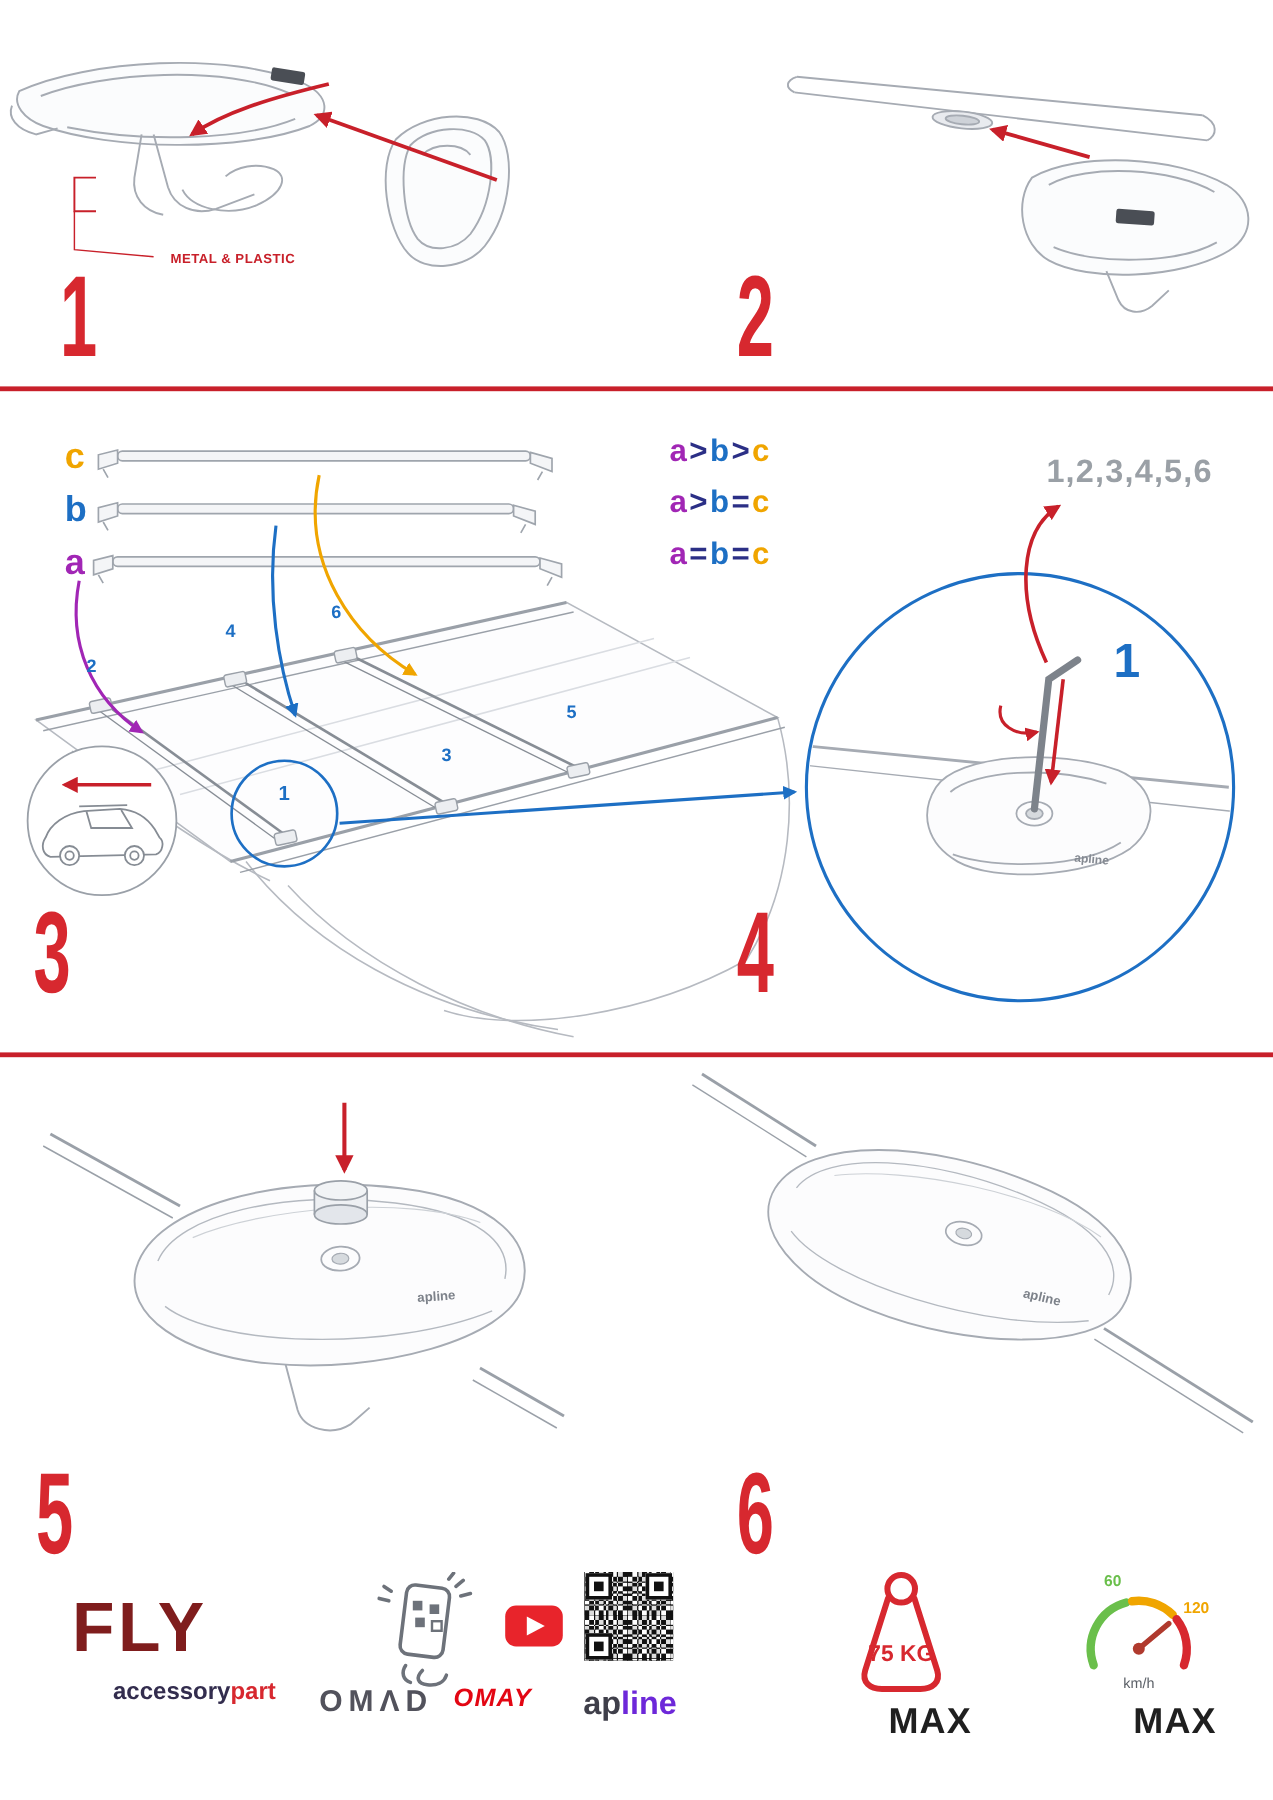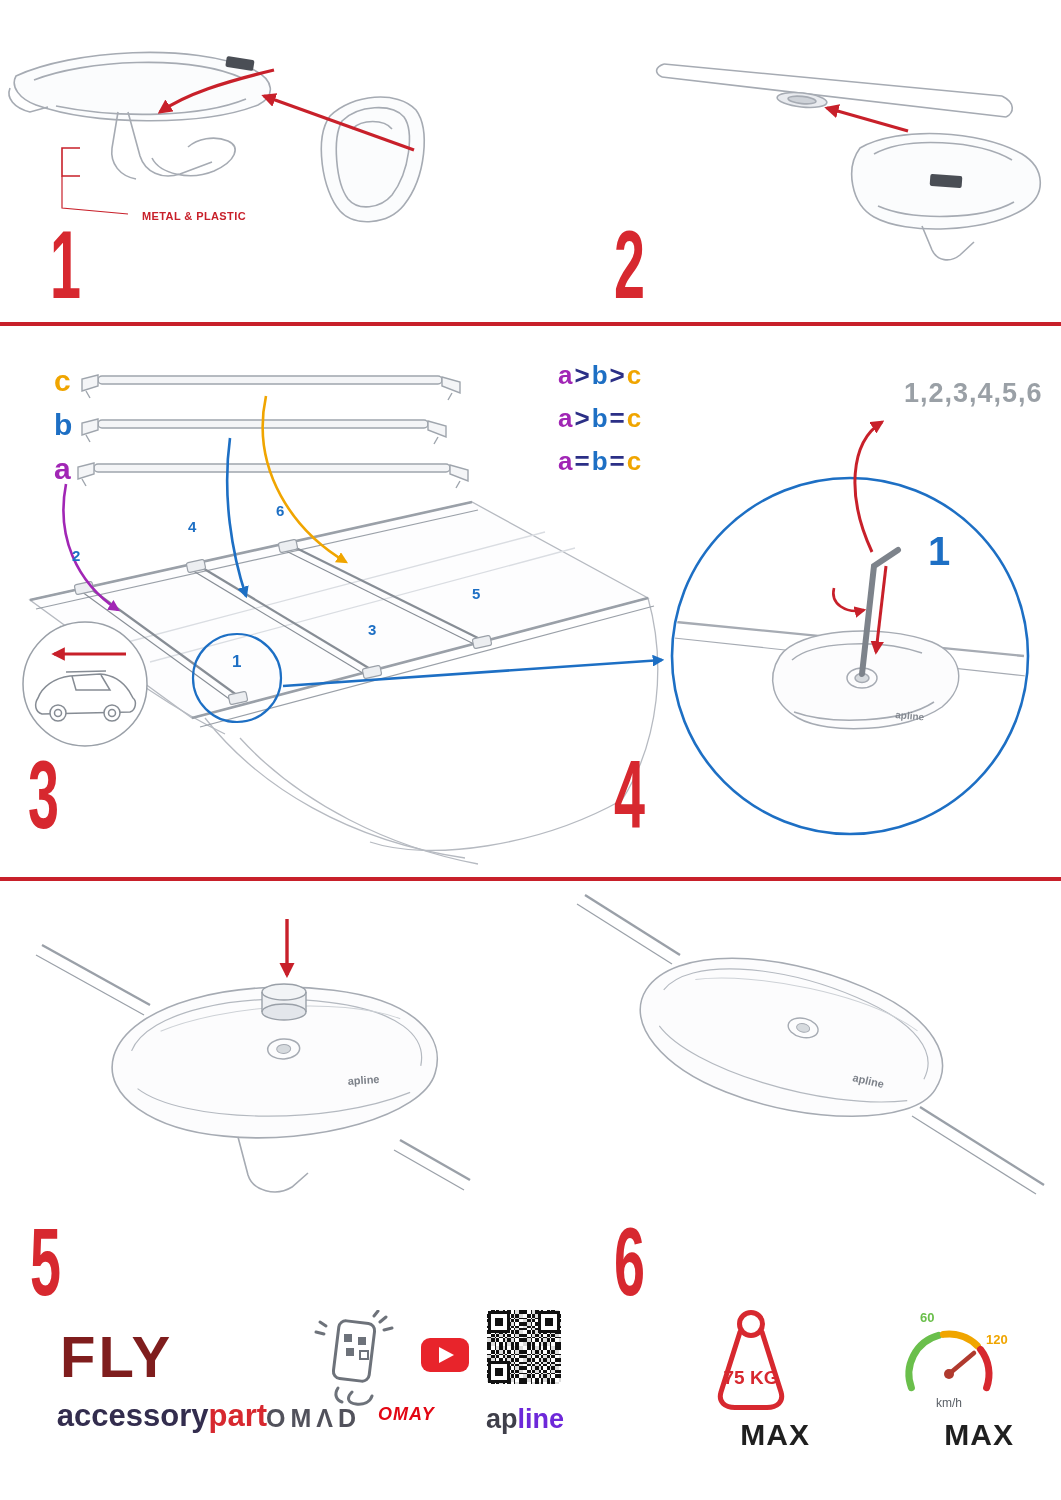--- a/index.html
+++ b/index.html
@@ -12,24 +12,24 @@
            transform:scaleX(.58);transform-origin:left top;}
   .mnum{position:absolute;color:#1d6fc4;font-weight:700;font-size:15px;line-height:1;}
   .barletter{position:absolute;font-size:30px;font-weight:700;line-height:1;}
   .formula{position:absolute;display:flex;gap:2px;font-size:26px;font-weight:700;line-height:1;}
   .f-a{color:#a126b5}.f-b{color:#1d6fc4}.f-c{color:#f0a500}.f-op{color:#2b2f86}
   .seq{position:absolute;color:#9aa0a6;font-size:27px;font-weight:700;letter-spacing:1px;line-height:1;}
   .callout1{position:absolute;color:#1d6fc4;font-size:40px;font-weight:700;line-height:1;}
   .material{position:absolute;color:#c8202a;font-size:11px;font-weight:700;letter-spacing:.4px;text-align:right;}
   .models{position:absolute;color:#3f4ba6;font-size:8.5px;font-weight:700;line-height:11px;text-align:right;}
   .fly{position:absolute;font-size:58px;font-weight:700;color:#7f1d1d;letter-spacing:3px;line-height:1;text-align:left;}
-  .accpart{position:absolute;font-size:31px;font-weight:700;line-height:1;white-space:nowrap;text-align:center;}
+  .accpart{position:absolute;font-size:20px;font-weight:700;line-height:1;white-space:nowrap;text-align:center;}
   .acc{color:#332d4e}.part{color:#d7282f}
   .omad{position:absolute;font-size:25px;font-weight:700;letter-spacing:5px;color:#52525c;line-height:1;}
-  .omay{position:absolute;font-size:18px;font-weight:800;font-style:italic;color:#e30613;line-height:1;letter-spacing:1px;}
+  .omay{position:absolute;font-size:21px;font-weight:800;font-style:italic;color:#e30613;line-height:1;letter-spacing:1px;}
   .apline{position:absolute;font-size:27px;font-weight:700;line-height:1;}
   .apline .ap{color:#3f3f4a}.apline .line{color:#6d28d9}
   .maxlabel{position:absolute;font-size:30px;font-weight:700;color:#1f1f1f;text-align:right;letter-spacing:1px;line-height:1;}
   .yt{position:absolute;left:421px;top:30px;width:48px;height:34px;background:#e8242b;border-radius:9px;}
   .yt::after{content:"";position:absolute;left:18px;top:9px;border-left:15px solid #fff;
              border-top:8px solid transparent;border-bottom:8px solid transparent;}
   .qr{position:absolute;left:487px;top:2px;width:74px;height:74px;overflow:hidden;background-color:#fff;
       background-image:
         conic-gradient(#111 0 25%, #fff 0 50%, #111 0 75%, #fff 0),
         conic-gradient(#111 0 25%, #fff 0 50%, #111 0 75%, #fff 0);
@@ -231,21 +231,21 @@
       <span class="f-c">c</span>
     </div>
 
     <span class="mnum" style="left:72px;top:222px">2</span>
     <span class="mnum" style="left:188px;top:193px">4</span>
     <span class="mnum" style="left:276px;top:177px">6</span>
     <span class="mnum" style="left:368px;top:296px">3</span>
     <span class="mnum" style="left:472px;top:260px">5</span>
     <span class="mnum" style="left:232px;top:327px;font-size:17px">1</span>
 
-    <span class="seq" style="left:904px;top:54px">1,2,3,4,5,6</span>
+    <span class="seq" style="left:872px;top:54px">1,2,3,4,5,6</span>
     <span class="callout1" style="left:928px;top:205px">1</span>
 
     <span class="stepnum abs" style="left:28px;top:426px">3</span>
     <span class="stepnum abs" style="left:614px;top:426px">4</span>
   </div>
 
   <div class="divider" style="top:877px"></div>
 
   <div class="sec" style="top:885px;height:423px">
     <svg class="abs" style="left:0;top:0" width="1061" height="423" viewBox="0 0 1061 423">

